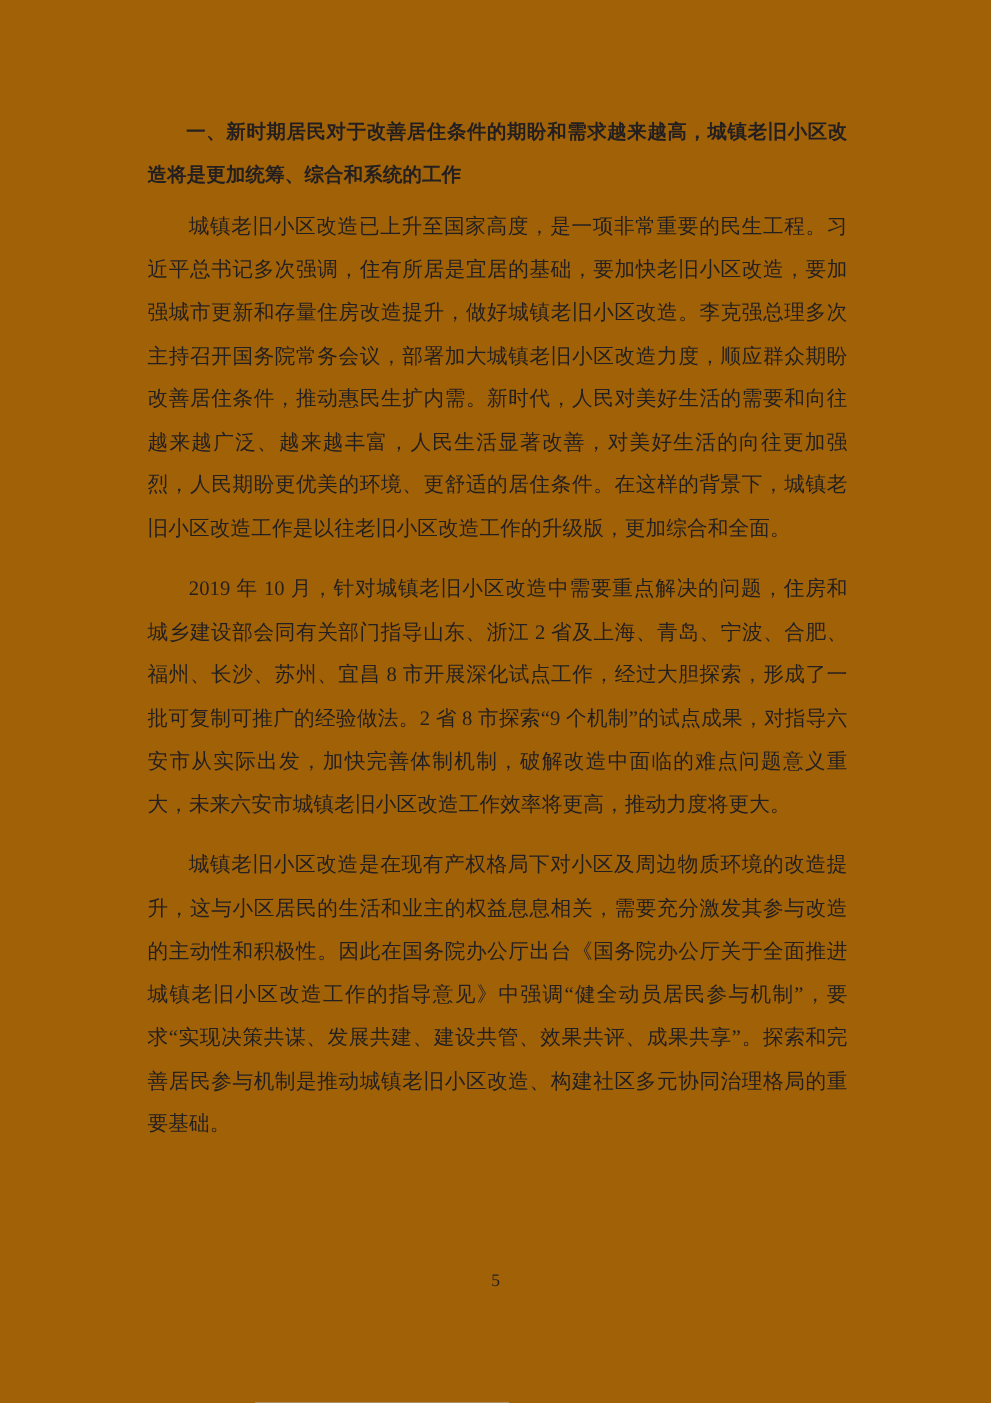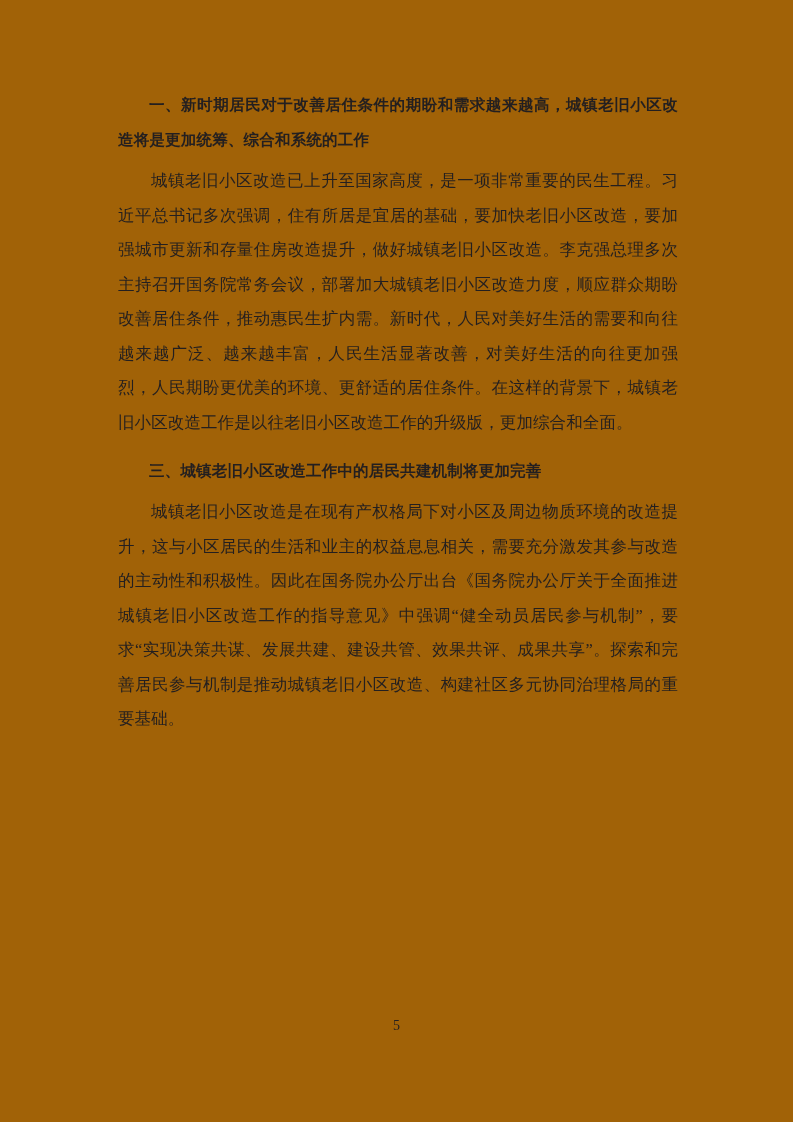--- a/index.html
+++ b/index.html
@@ -70,23 +70,23 @@
 
 <div class="page">
   <div class="content">
 
     <div class="block">
       <p class="heading">一、新时期居民对于改善居住条件的期盼和需求越来越高，城镇老旧小区改造将是更加统筹、综合和系统的工作</p>
       <p class="para">城镇老旧小区改造已上升至国家高度，是一项非常重要的民生工程。习近平总书记多次强调，住有所居是宜居的基础，要加快老旧小区改造，要加强城市更新和存量住房改造提升，做好城镇老旧小区改造。李克强总理多次主持召开国务院常务会议，部署加大城镇老旧小区改造力度，顺应群众期盼改善居住条件，推动惠民生扩内需。新时代，人民对美好生活的需要和向往越来越广泛、越来越丰富，人民生活显著改善，对美好生活的向往更加强烈，人民期盼更优美的环境、更舒适的居住条件。在这样的背景下，城镇老旧小区改造工作是以往老旧小区改造工作的升级版，更加综合和全面。</p>
     </div>
 
     <div class="block">
+      <p class="para">2019 年 10 月，针对城镇老旧小区改造中需要重点解决的问题，住房和城乡建设部会同有关部门指导山东、浙江 2 省及上海、青岛、宁波、合肥、福州、长沙、苏州、宜昌 8 市开展深化试点工作，经过大胆探索，形成了一批可复制可推广的经验做法。2 省 8 市探索“9 个机制”的试点成果，对指导六安市从实际出发，加快完善体制机制，破解改造中面临的难点问题意义重大，未来六安市城镇老旧小区改造工作效率将更高，推动力度将更大。</p>
     </div>
 
     <div class="block">
-      <p class="heading">三、城镇老旧小区改造工作中的居民共建机制将更加完善</p>
       <p class="para">城镇老旧小区改造是在现有产权格局下对小区及周边物质环境的改造提升，这与小区居民的生活和业主的权益息息相关，需要充分激发其参与改造的主动性和积极性。因此在国务院办公厅出台《国务院办公厅关于全面推进城镇老旧小区改造工作的指导意见》中强调“健全动员居民参与机制”，要求“实现决策共谋、发展共建、建设共管、效果共评、成果共享”。探索和完善居民参与机制是推动城镇老旧小区改造、构建社区多元协同治理格局的重要基础。</p>
     </div>
 
   </div>
 
   <div class="page-number">5</div>
 </div>
 
 </body></html>

